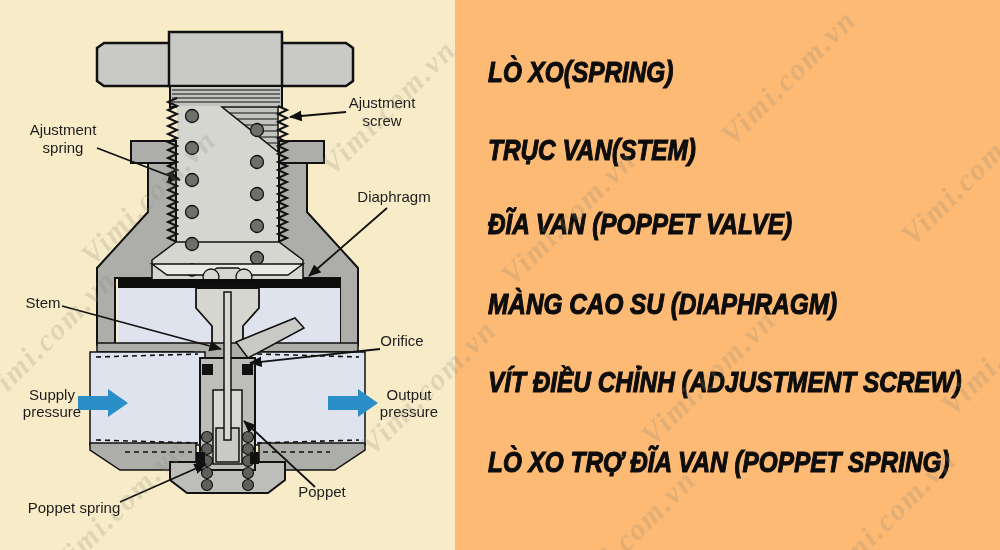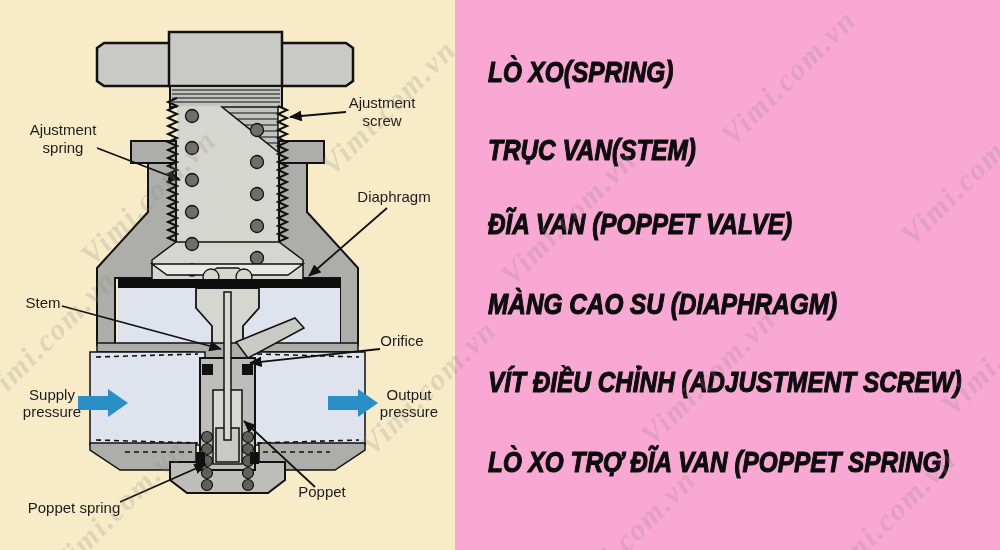--- a/index.html
+++ b/index.html
@@ -6,21 +6,21 @@
   .stage{
     position:relative;width:1000px;height:550px;overflow:hidden;
     background:#ffffff;font-family:"Liberation Sans",sans-serif;
   }
   .left-panel{
     position:absolute;left:0;top:0;width:455px;height:550px;
     background:#f8ecc8;
   }
   .right-panel{
     position:absolute;left:455px;top:0;width:545px;height:550px;
-    background:#f9a8d4;
+    background:#fdba74;
   }
   .legend-item{
     position:absolute;left:33px;white-space:nowrap;
     font-family:"Liberation Sans",sans-serif;
     font-weight:bold;font-style:italic;
     font-size:29px;color:#0d0d0d;
     -webkit-text-stroke:1.1px #0d0d0d;
     letter-spacing:0px;
     transform:scaleX(0.84);transform-origin:left top;
   }

